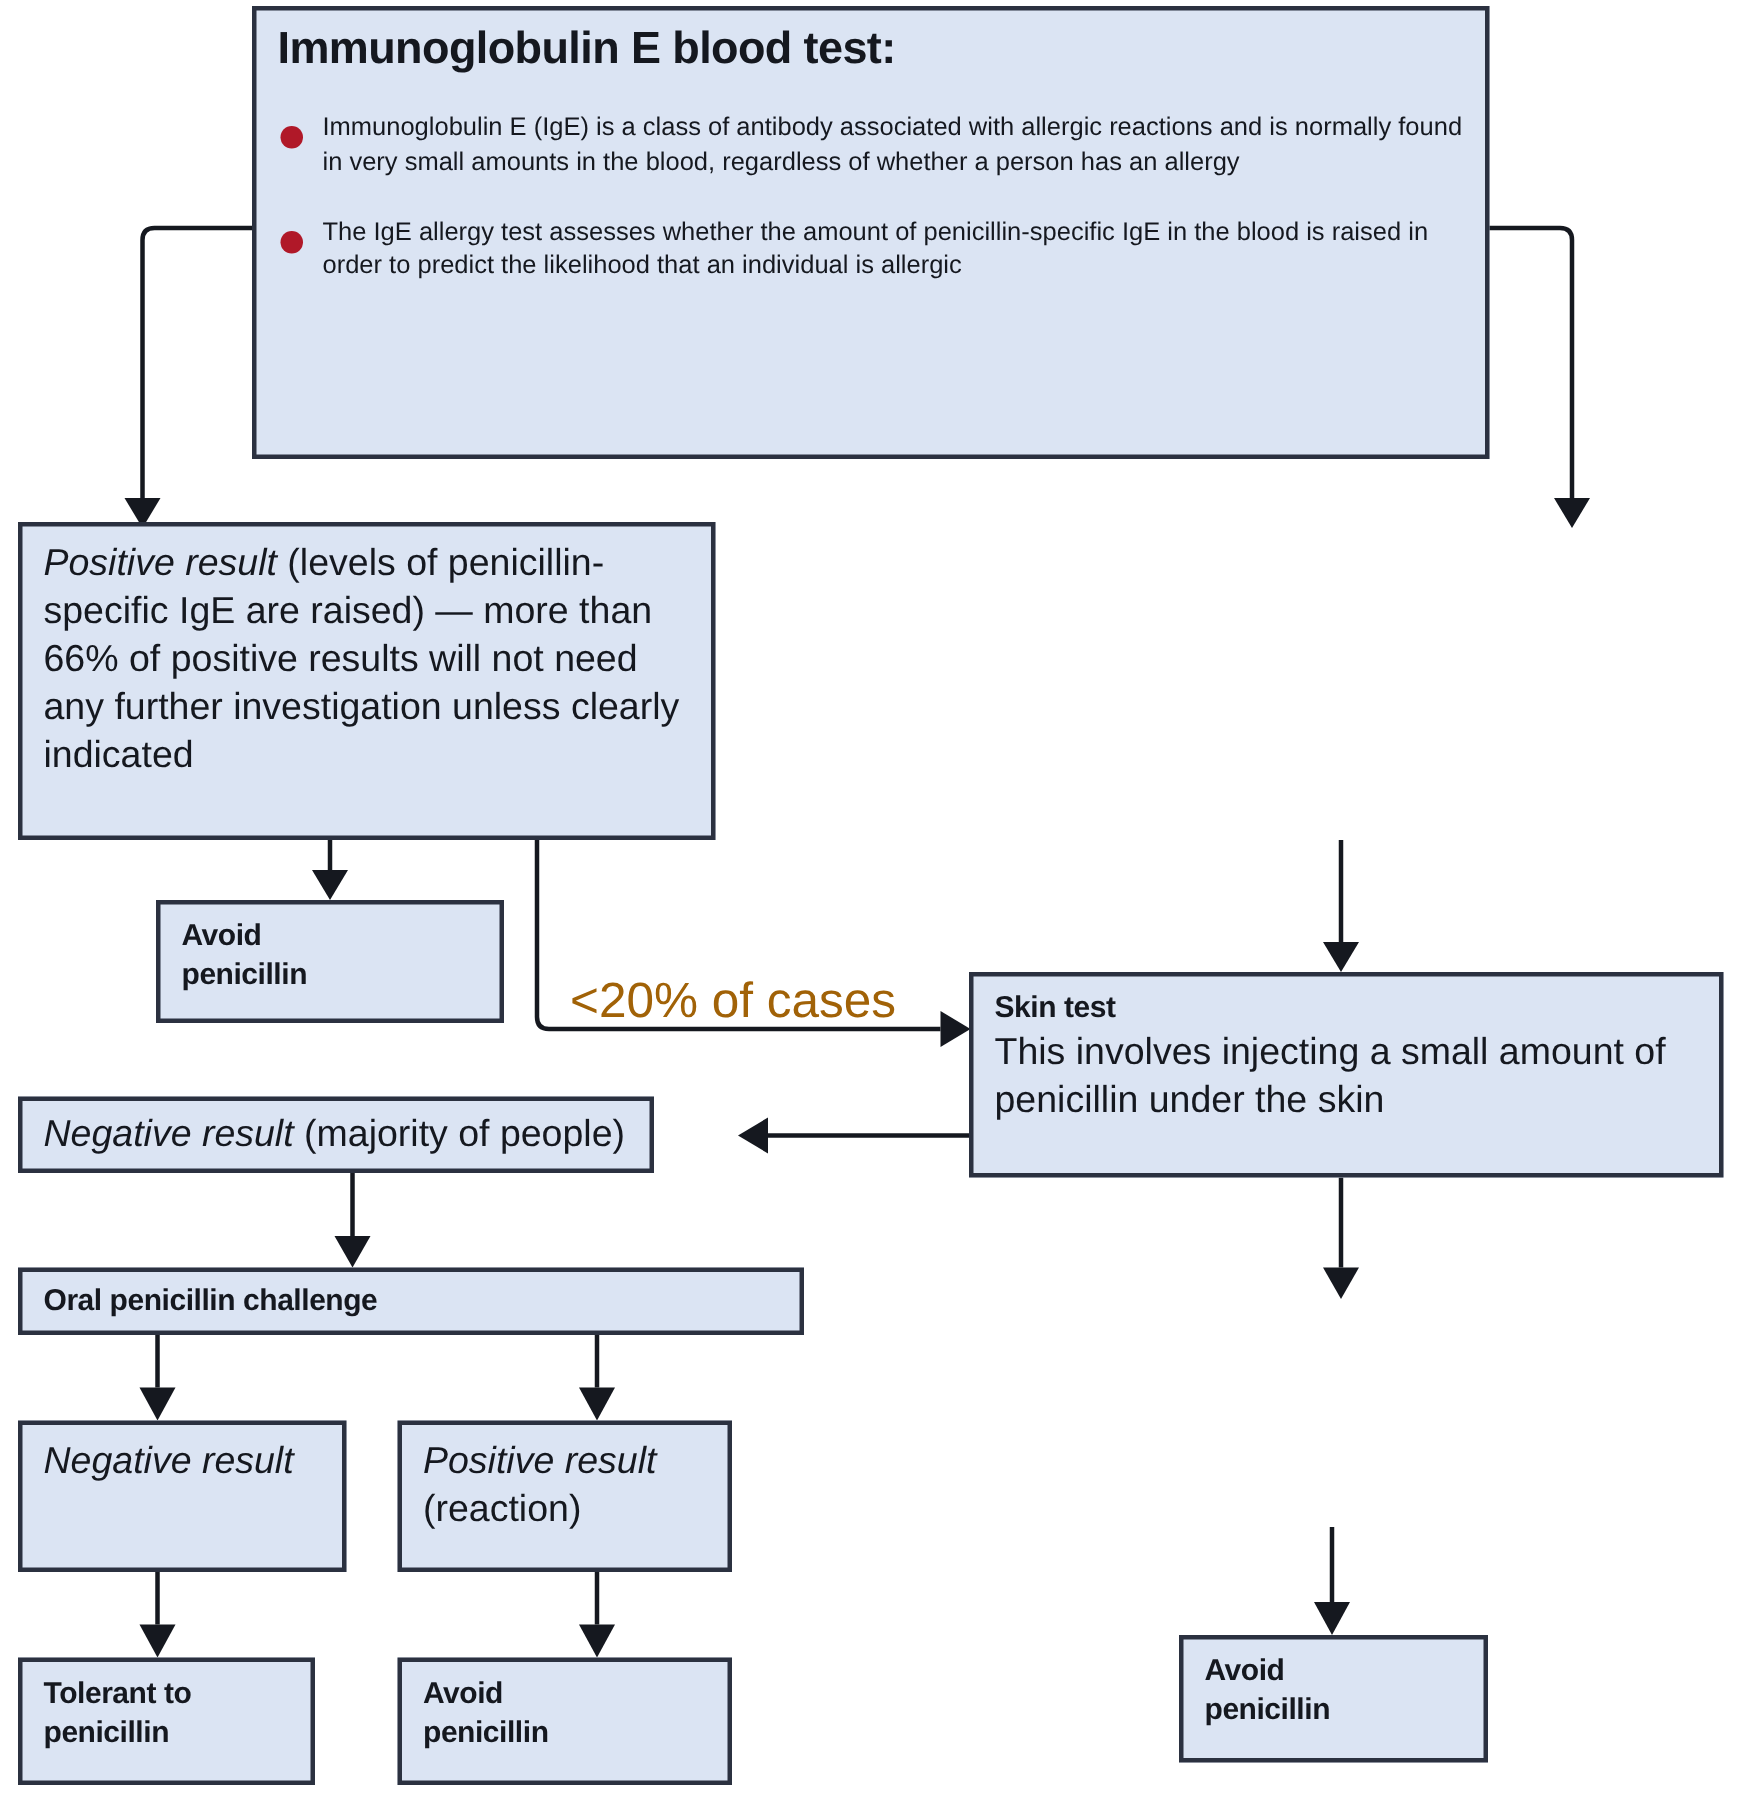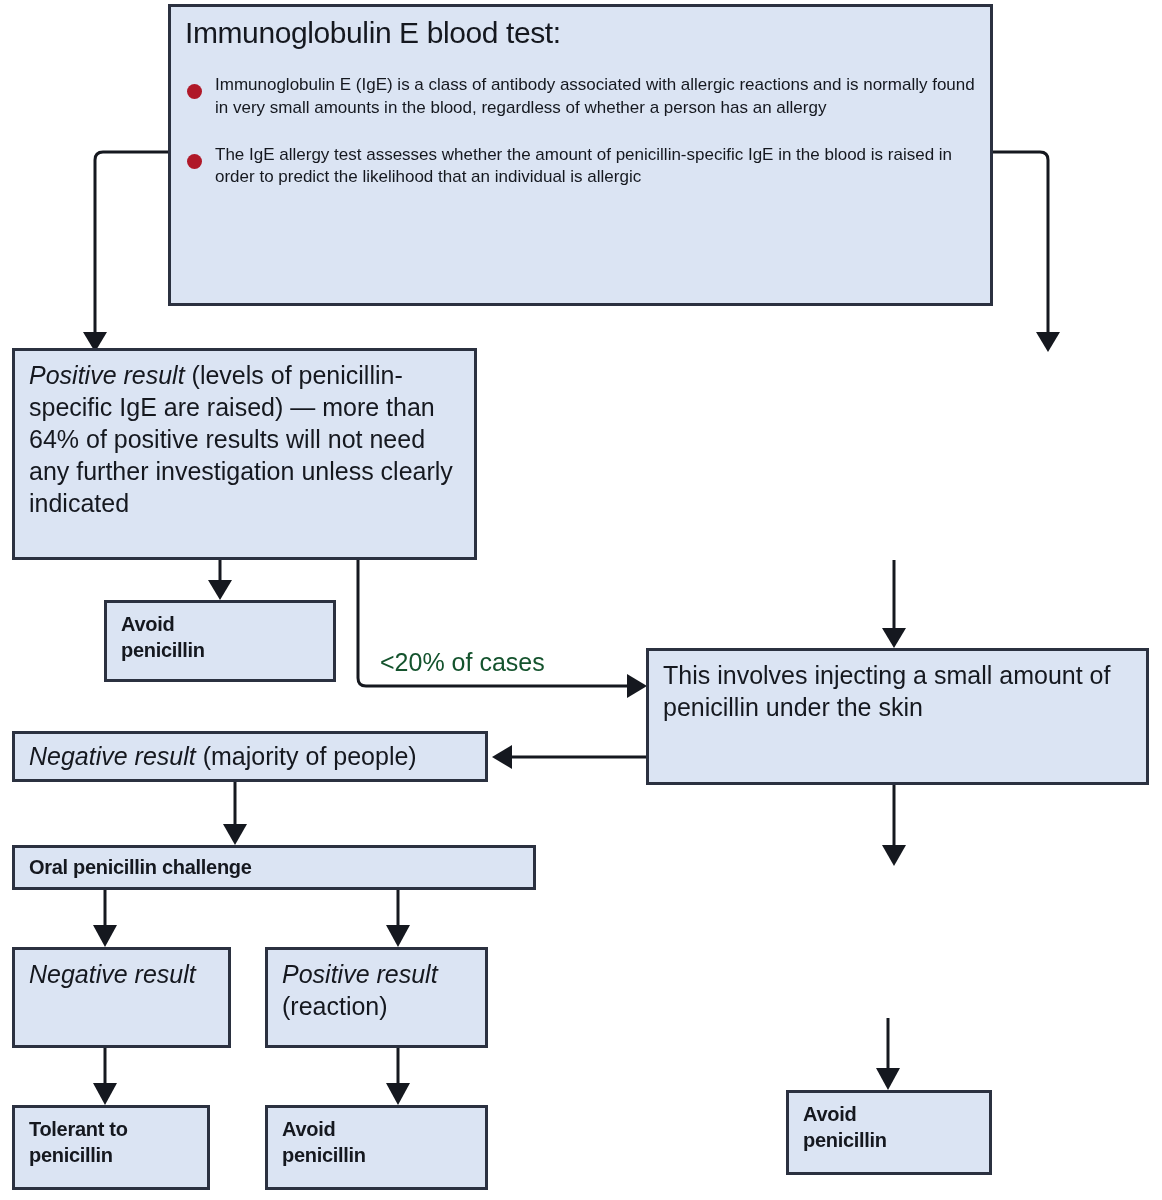--- a/index.html
+++ b/index.html
@@ -22,21 +22,21 @@
     background: #dbe4f3;
     border: 3px solid #2b3140;
     box-sizing: border-box;
     padding: 8px 12px 8px 14px;
     color: #15181f;
     font-size: 25px;
     line-height: 1.28;
   }
   .box.tight { padding-top: 6px; }
   .hdr {
-    font-weight: normal;
+    font-weight: bold;
     font-size: 30px;
     letter-spacing: -0.4px;
     line-height: 1.18;
     display: block;
     margin-bottom: 3px;
   }
   .bold-lab {
     font-weight: bold;
     font-size: 20px;
     letter-spacing: -0.3px;
@@ -62,22 +62,22 @@
     position: absolute;
     left: 2px;
     top: 10px;
     width: 15px;
     height: 15px;
     border-radius: 50%;
     background: #b01828;
   }
   .edge-label {
     position: absolute;
-    font-size: 25px;
-    color: #14532d;
+    font-size: 33px;
+    color: #a16207;
     white-space: nowrap;
   }
   svg.wires {
     position: absolute;
     left: 0;
     top: 0;
     width: 1162px;
     height: 1200px;
     pointer-events: none;
   }
@@ -137,36 +137,37 @@
 
   <div class="box" style="left:168px; top:4px; width:825px; height:302px;">
     <span class="hdr">Immunoglobulin E blood test:</span>
     <ul class="bullets">
       <li>Immunoglobulin E (IgE) is a class of antibody associated with allergic reactions and is normally found in very small amounts in the blood, regardless of whether a person has an allergy</li>
       <li>The IgE allergy test assesses whether the amount of penicillin-specific IgE in the blood is raised in order to predict the likelihood that an individual is allergic</li>
     </ul>
   </div>
 
   <div class="box" style="left:12px; top:348px; width:465px; height:212px;">
-    <span class="ital">Positive result</span><span> (levels of penicillin-specific IgE are raised) — more than 64% of positive results will not need any further investigation unless clearly indicated</span>
+    <span class="ital">Positive result</span><span> (levels of penicillin-specific IgE are raised) — more than 66% of positive results will not need any further investigation unless clearly indicated</span>
   </div>
 
 
   <div class="box" style="left:104px; top:600px; width:232px; height:82px;">
     <span class="bold-lab">Avoid</span>
     <span class="bold-lab">penicillin</span>
   </div>
 
   <div class="edge-label" style="left:380px; top:648px;">&lt;20% of cases</div>
 
   <div class="box" style="left:646px; top:648px; width:503px; height:137px;">
+    <span class="bold-lab">Skin test</span>
     <span>This involves injecting a small amount of penicillin under the skin</span>
   </div>
 
-  <div class="box tight" style="left:12px; top:731px; width:476px; height:51px;">
+  <div class="box tight" style="left:12px; top:731px; width:424px; height:51px;">
     <span class="ital">Negative result</span><span> (majority of people)</span>
   </div>
 
   <div class="box tight" style="left:12px; top:845px; width:524px; height:45px;">
     <span class="bold-lab">Oral penicillin challenge</span>
   </div>
 
   <div class="box" style="left:12px; top:947px; width:219px; height:101px;">
     <span class="ital">Negative result</span>
   </div>

